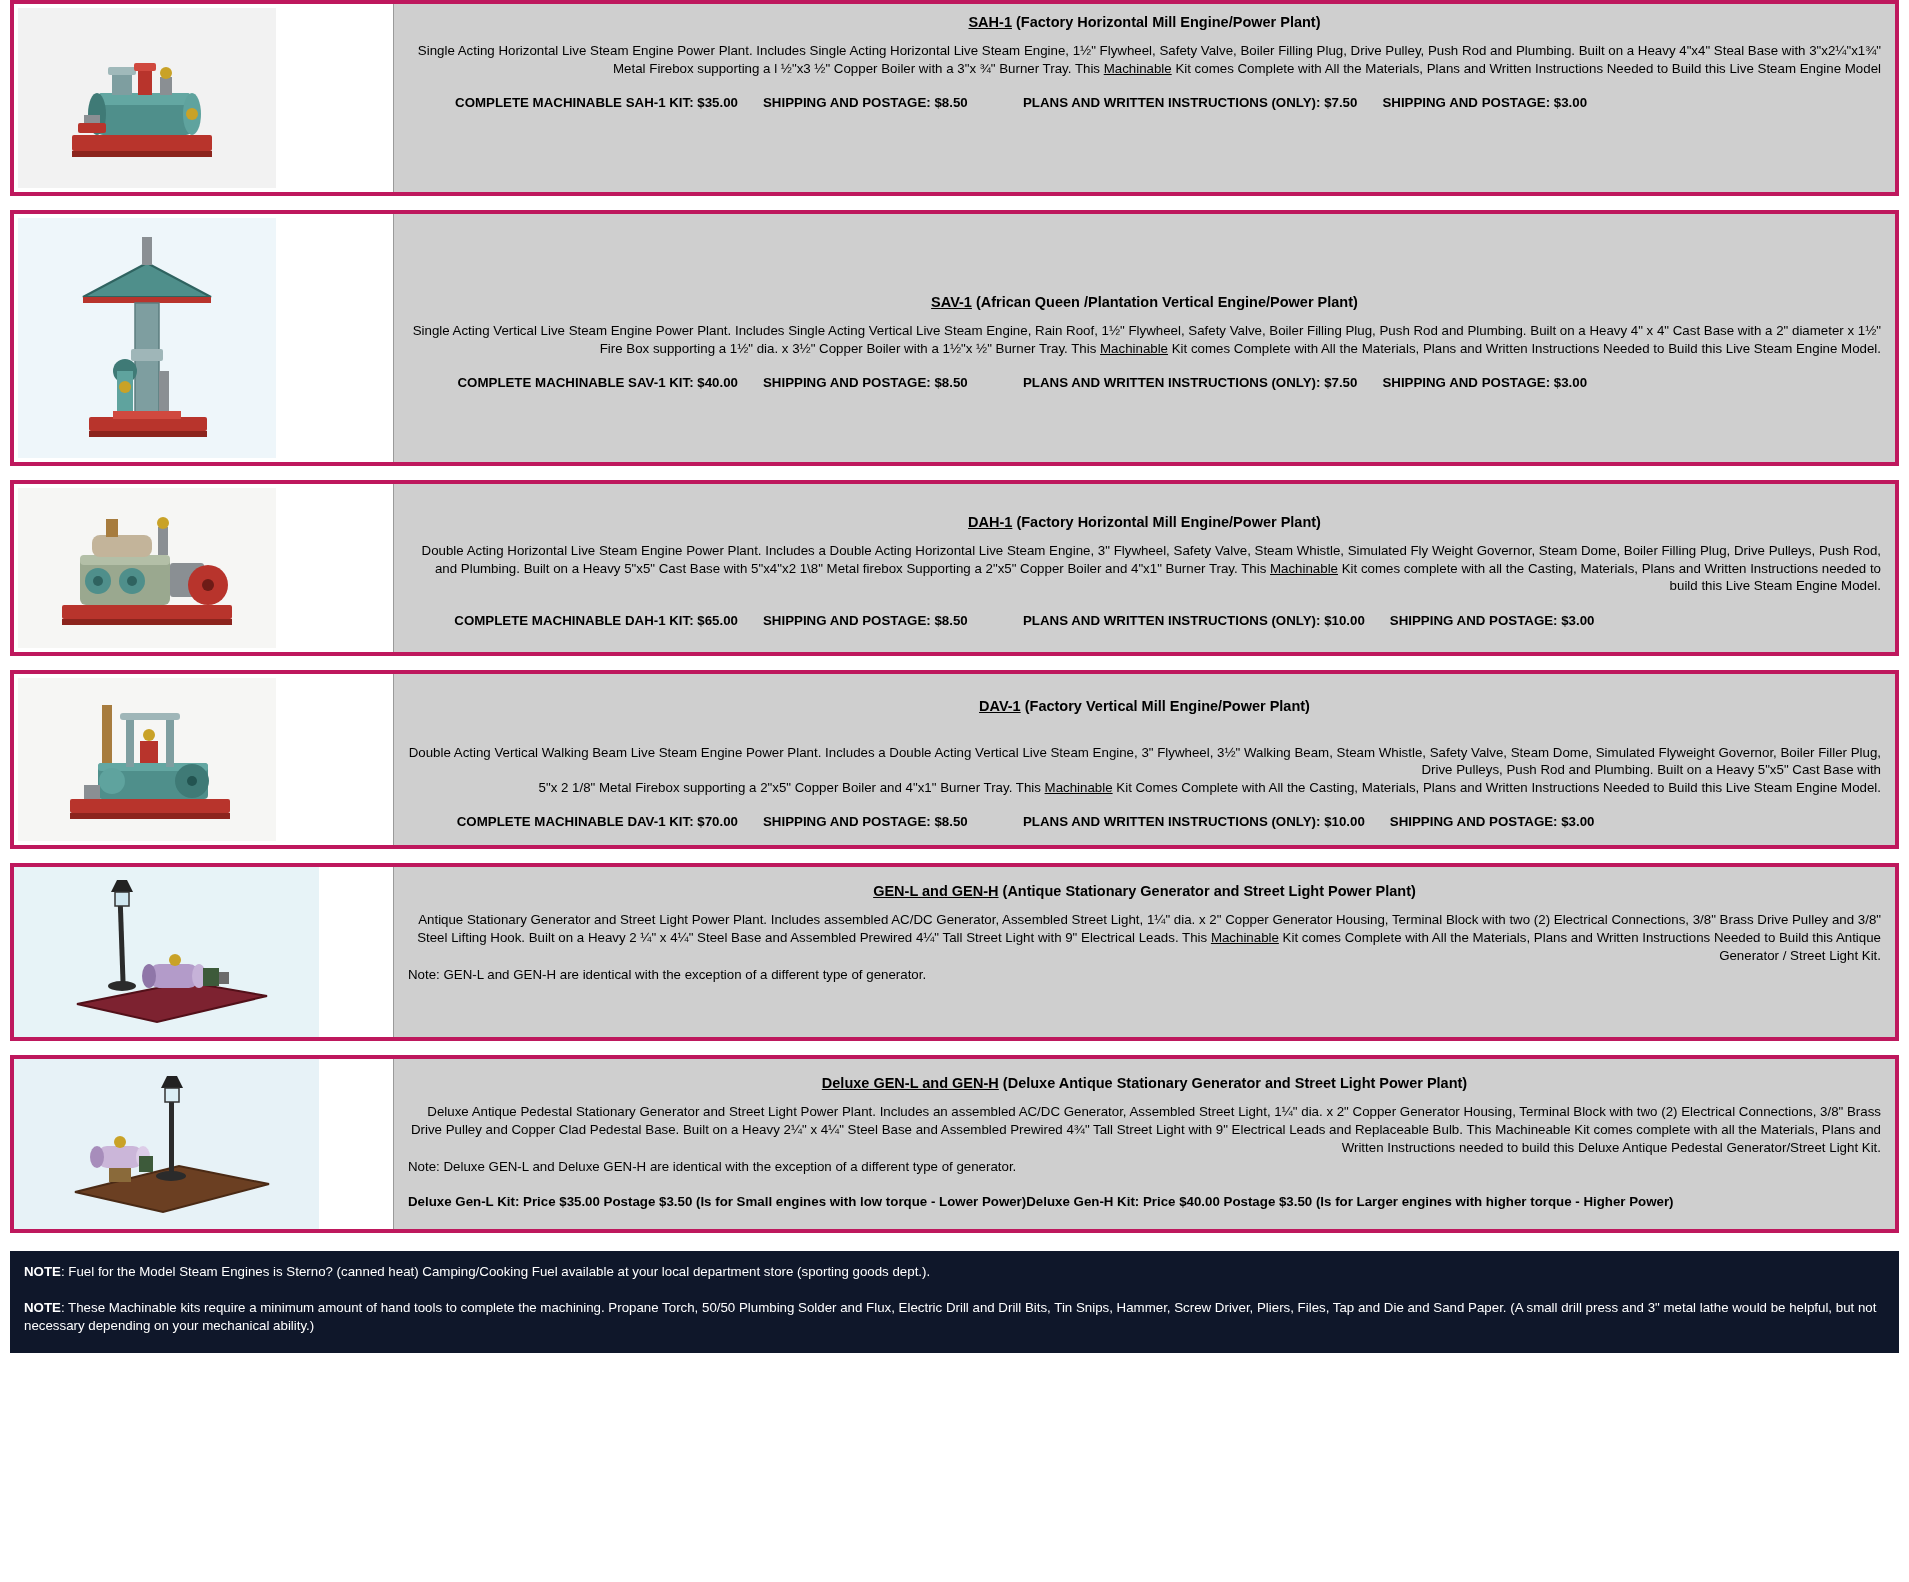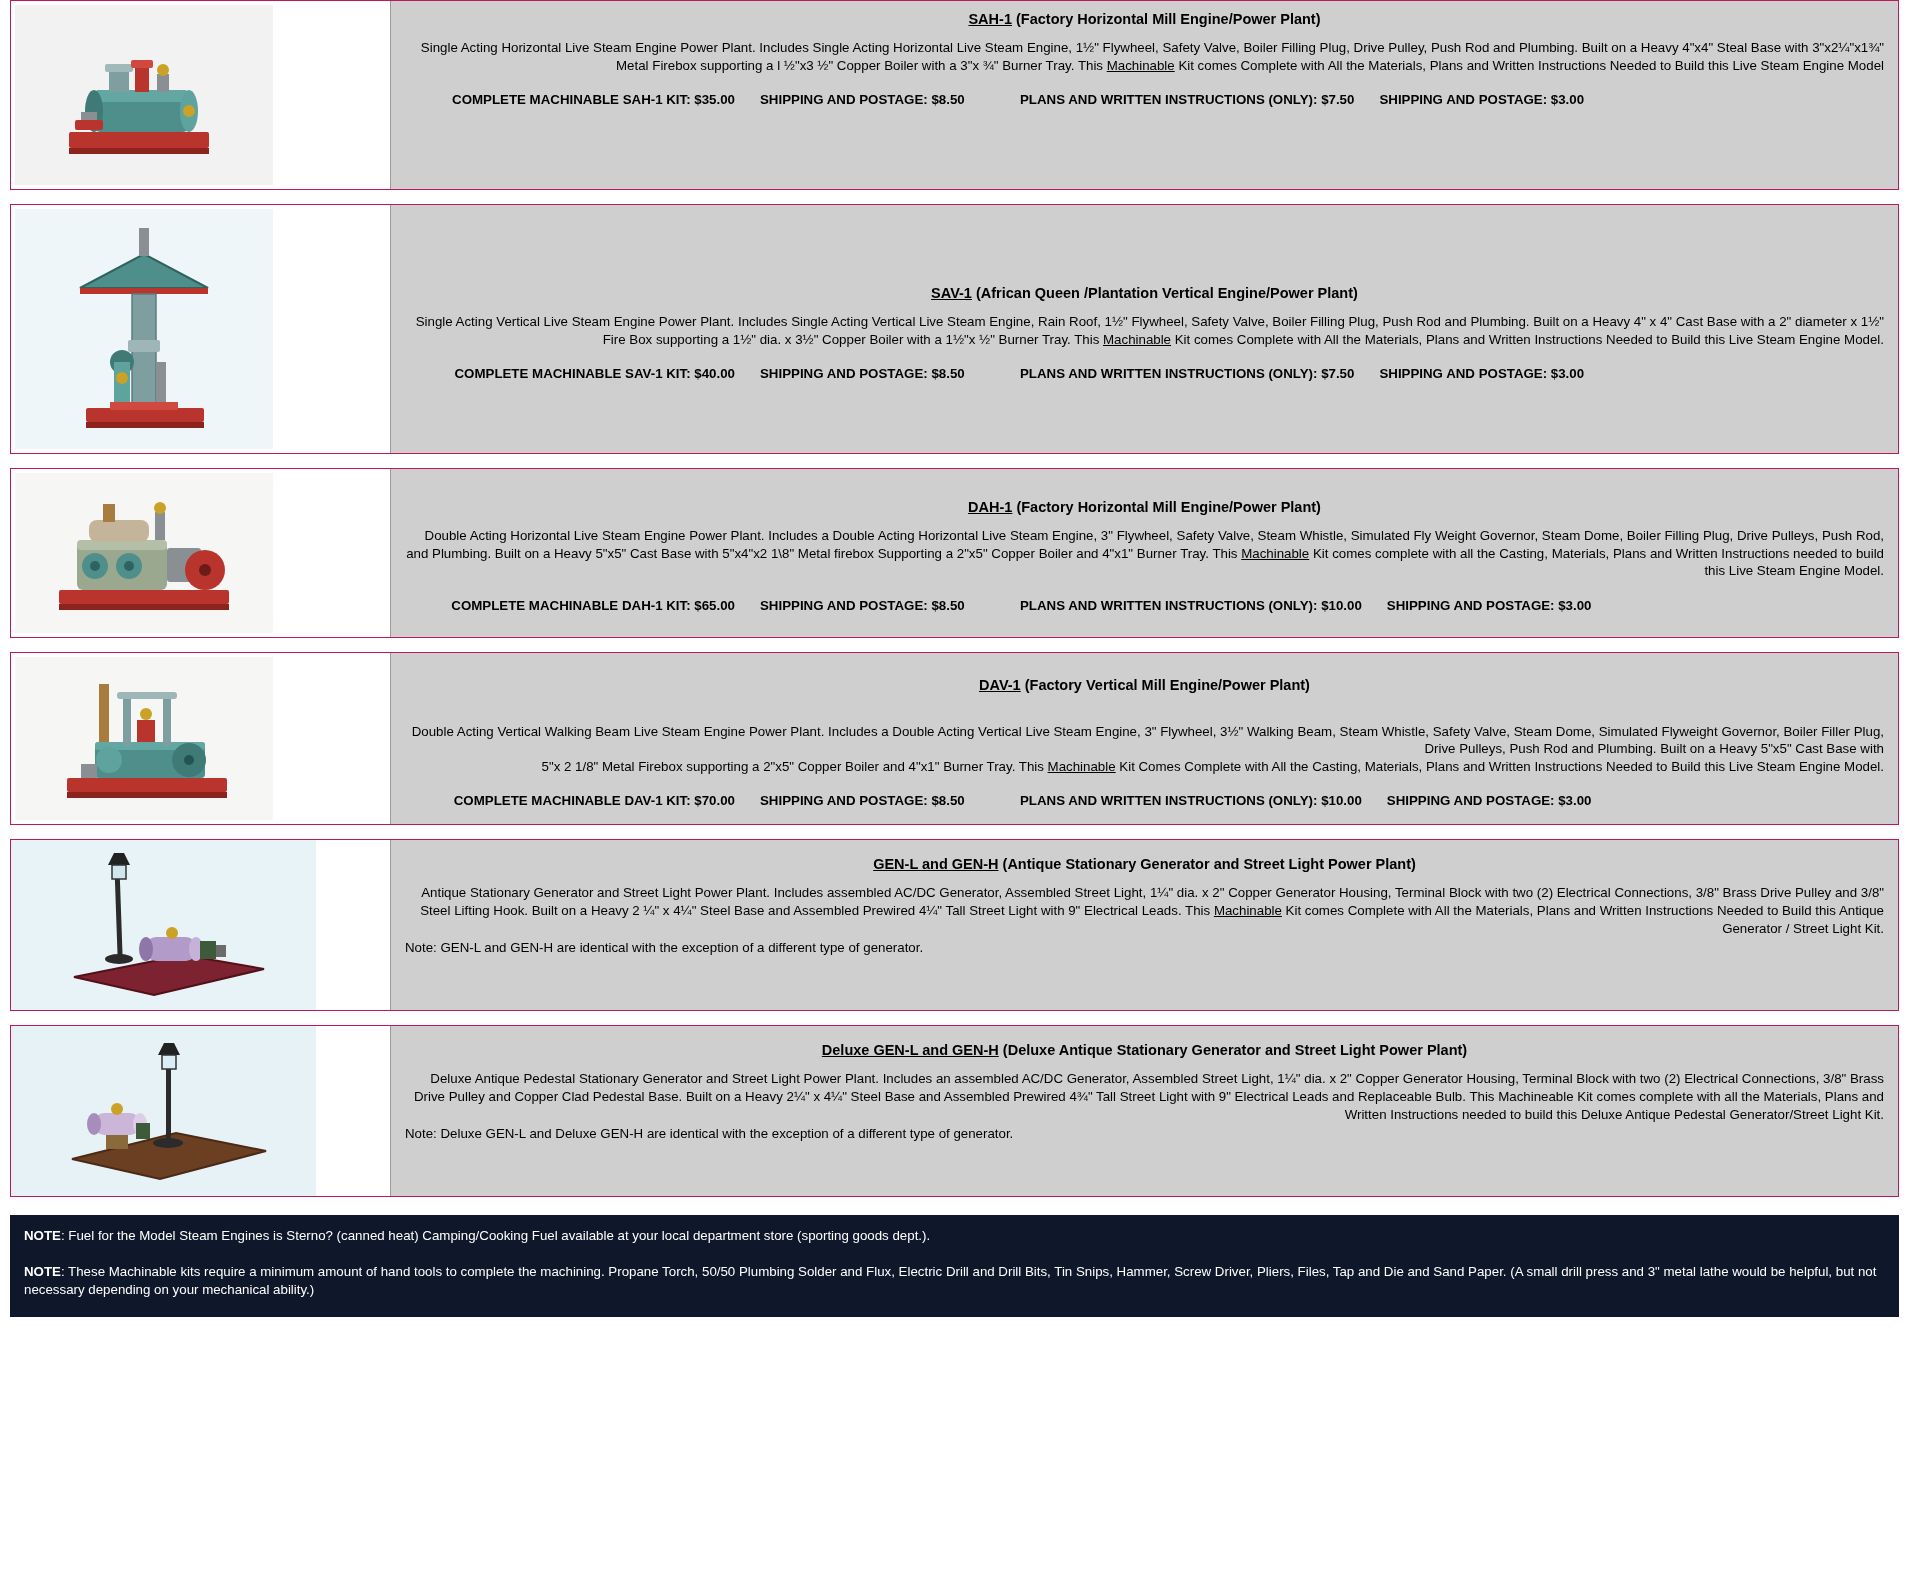--- a/index.html
+++ b/index.html
@@ -13,21 +13,21 @@
   }
   .page {
     width: 1909px;
     padding: 0;
     box-sizing: border-box;
   }
   .product-row {
     display: flex;
     align-items: stretch;
     margin: 0 10px 14px 10px;
-    border: 1px solid #be185d;
+    border: 4px solid #be185d;
     background: #cfcfcf;
     box-sizing: border-box;
   }
   .img-cell {
     width: 380px;
     flex: 0 0 380px;
     background: #ffffff;
     border-right: 1px solid #9a9a9a;
     display: flex;
     align-items: center;
@@ -343,20 +343,24 @@
       </div>
     </div>
     <div class="txt-cell">
       <div class="prod-title" style="margin-top:6px;">
         <span class="code">Deluxe GEN-L  and GEN-H</span><span> (Deluxe Antique Stationary Generator and Street Light Power Plant)</span>
       </div>
       <div class="prod-desc">
         <span>Deluxe Antique Pedestal Stationary Generator and Street Light Power Plant. Includes an assembled AC/DC Generator, Assembled Street Light, 1¼" dia. x 2" Copper Generator Housing, Terminal Block with two (2) Electrical Connections, 3/8" Brass Drive Pulley and Copper Clad Pedestal Base. Built on a Heavy 2¼" x 4¼" Steel Base and Assembled Prewired 4¾" Tall Street Light with 9" Electrical Leads and Replaceable Bulb. This Machineable Kit comes complete with all the Materials, Plans and Written Instructions needed to build this Deluxe Antique Pedestal Generator/Street Light Kit.</span><span class="mach"></span><span></span>
       </div>
       <div class="note-line">Note: Deluxe GEN-L and Deluxe GEN-H are identical with the exception of a different type of generator.</div>
+      <div class="price-block">
+        <div class="price-simple">Deluxe Gen-L Kit: Price $35.00 Postage $3.50 (Is for Small engines with low torque - Lower Power)</div>
+        <div class="price-simple">Deluxe Gen-H Kit: Price $40.00 Postage $3.50 (Is for Larger engines with higher torque - Higher Power)</div>
+      </div>
     </div>
   </div>
 
   <div class="footer-note">
     <p>
       <b>NOTE</b><span>: Fuel for the Model Steam Engines is Sterno? (canned heat) Camping/Cooking Fuel available at your local department store (sporting goods dept.).</span>
     </p>
     <p>
       <b>NOTE</b><span>: These Machinable kits require a minimum amount of hand tools to complete the machining.  Propane Torch, 50/50 Plumbing Solder and Flux, Electric Drill and Drill Bits, Tin Snips, Hammer, Screw Driver, Pliers, Files, Tap and Die and Sand Paper. (A small drill press and 3" metal lathe would be helpful, but not necessary depending on your mechanical ability.)</span>
     </p>

